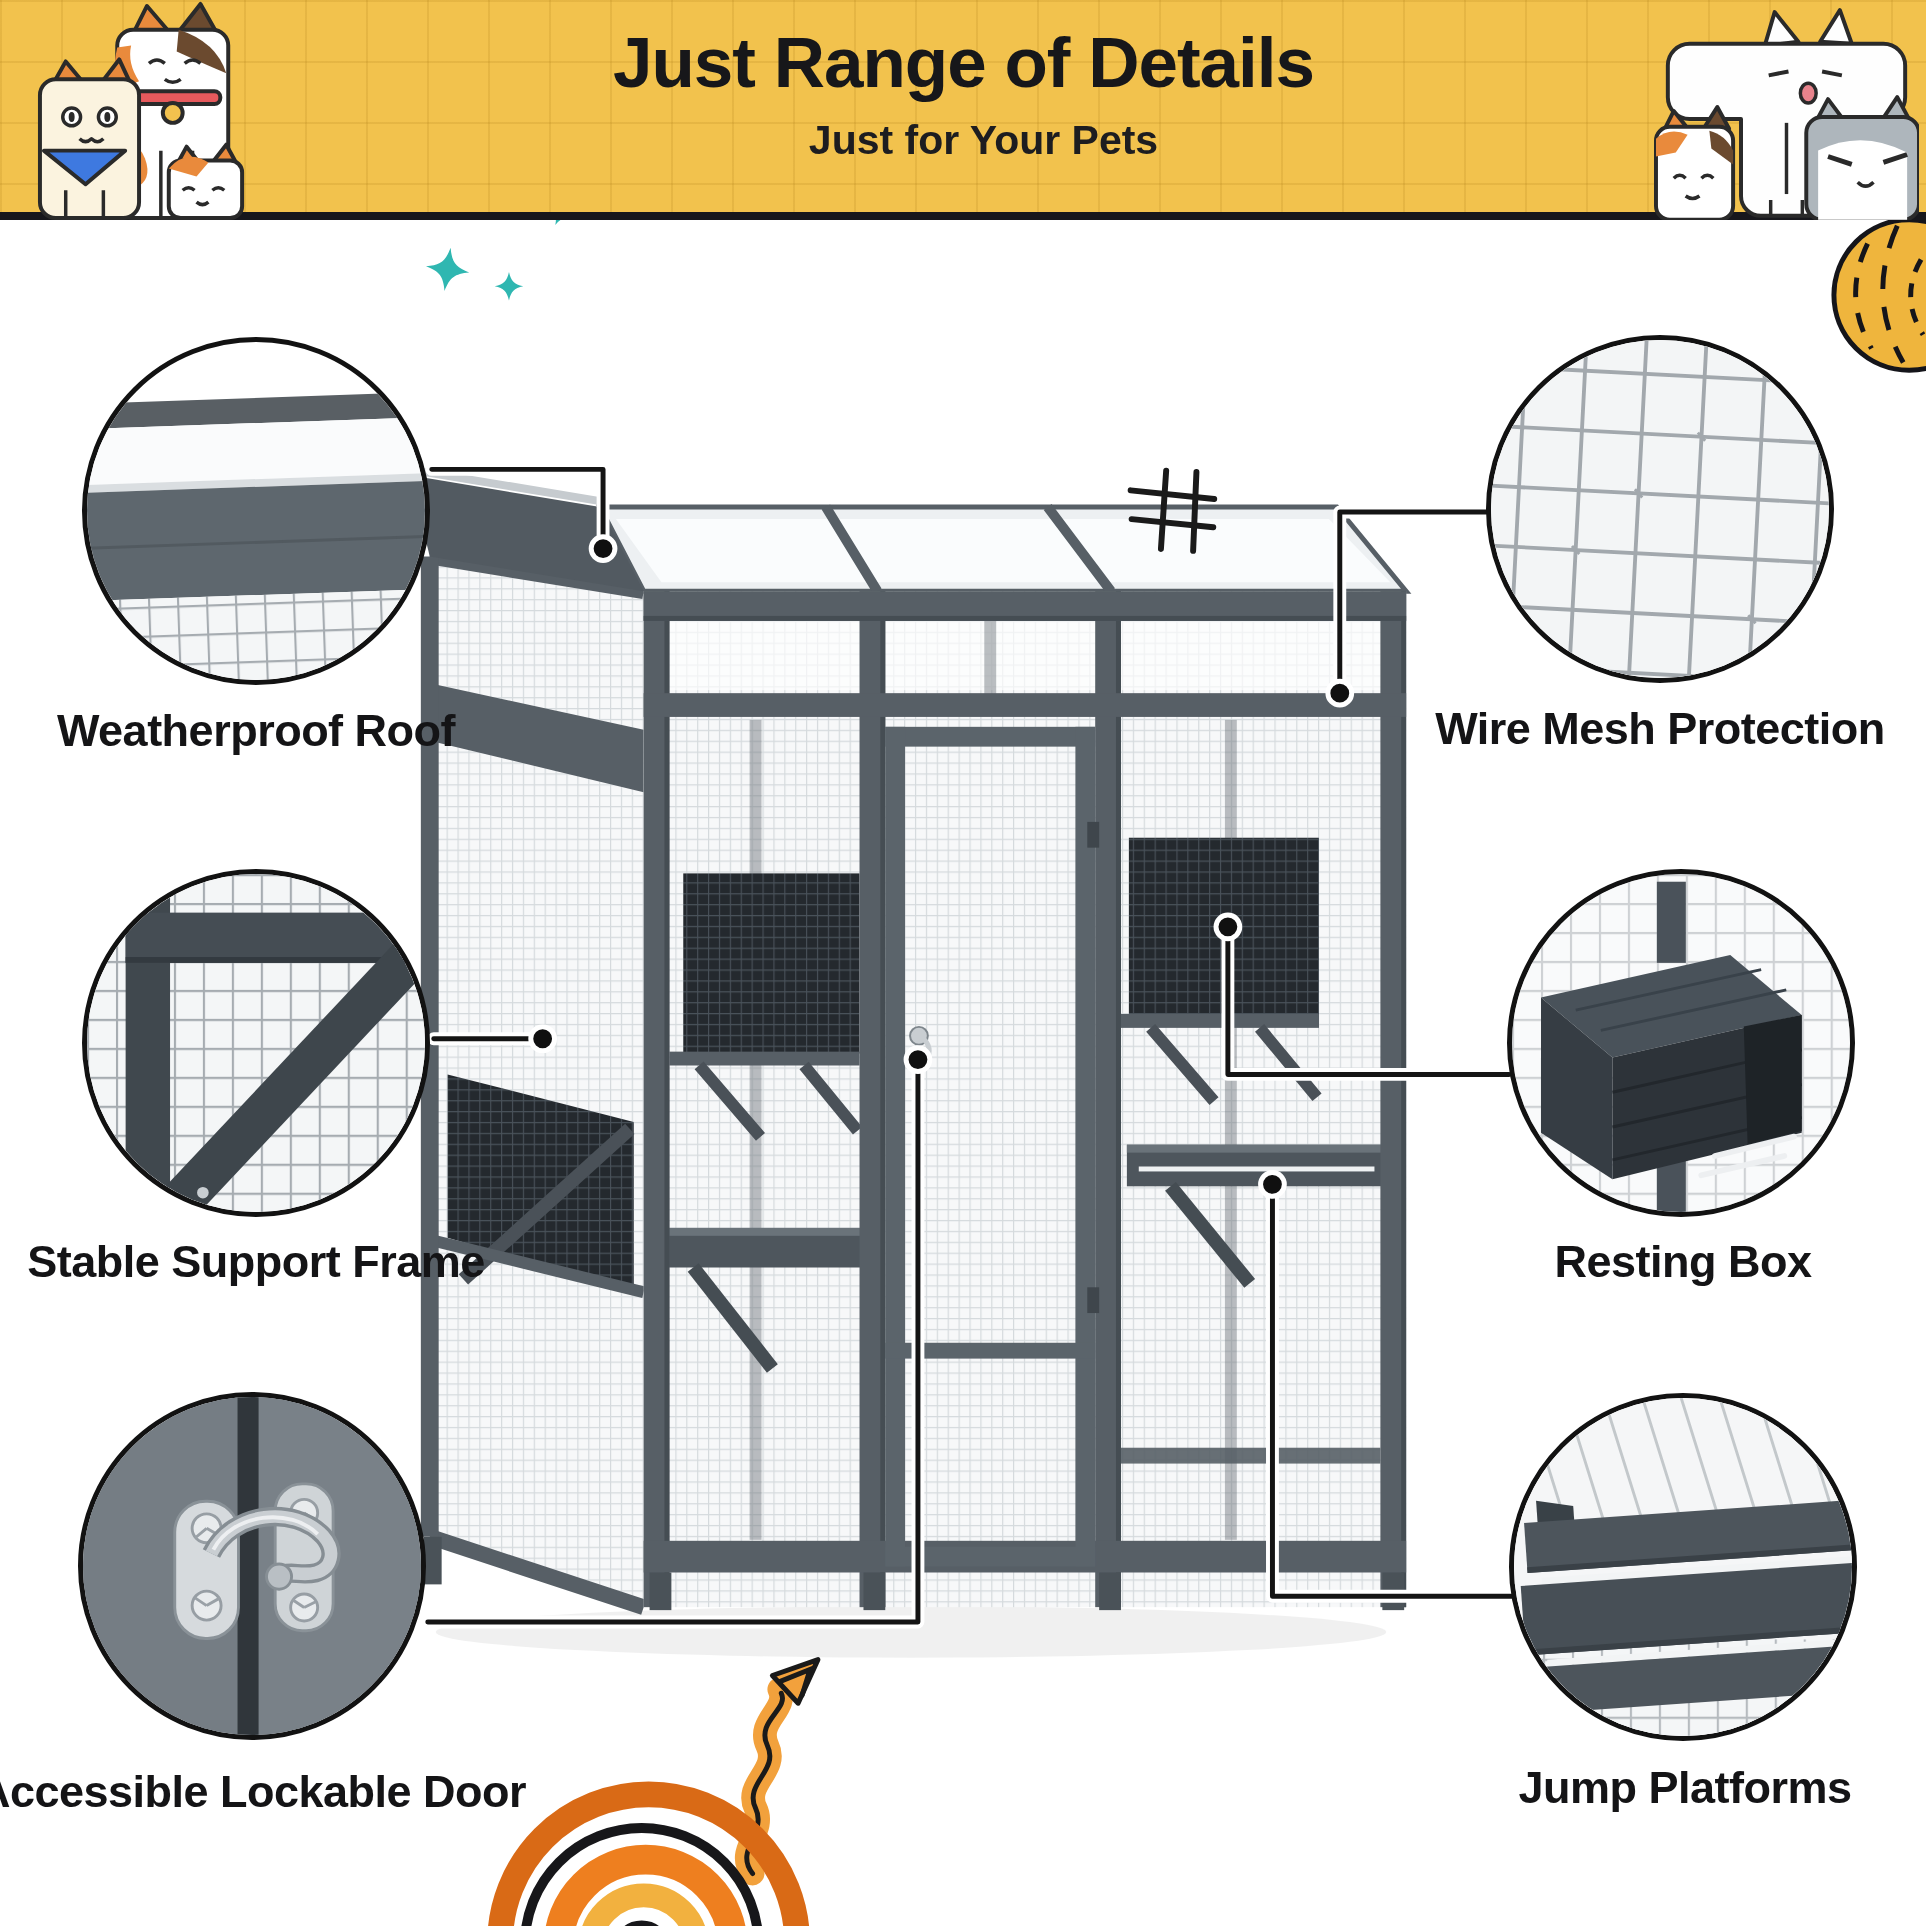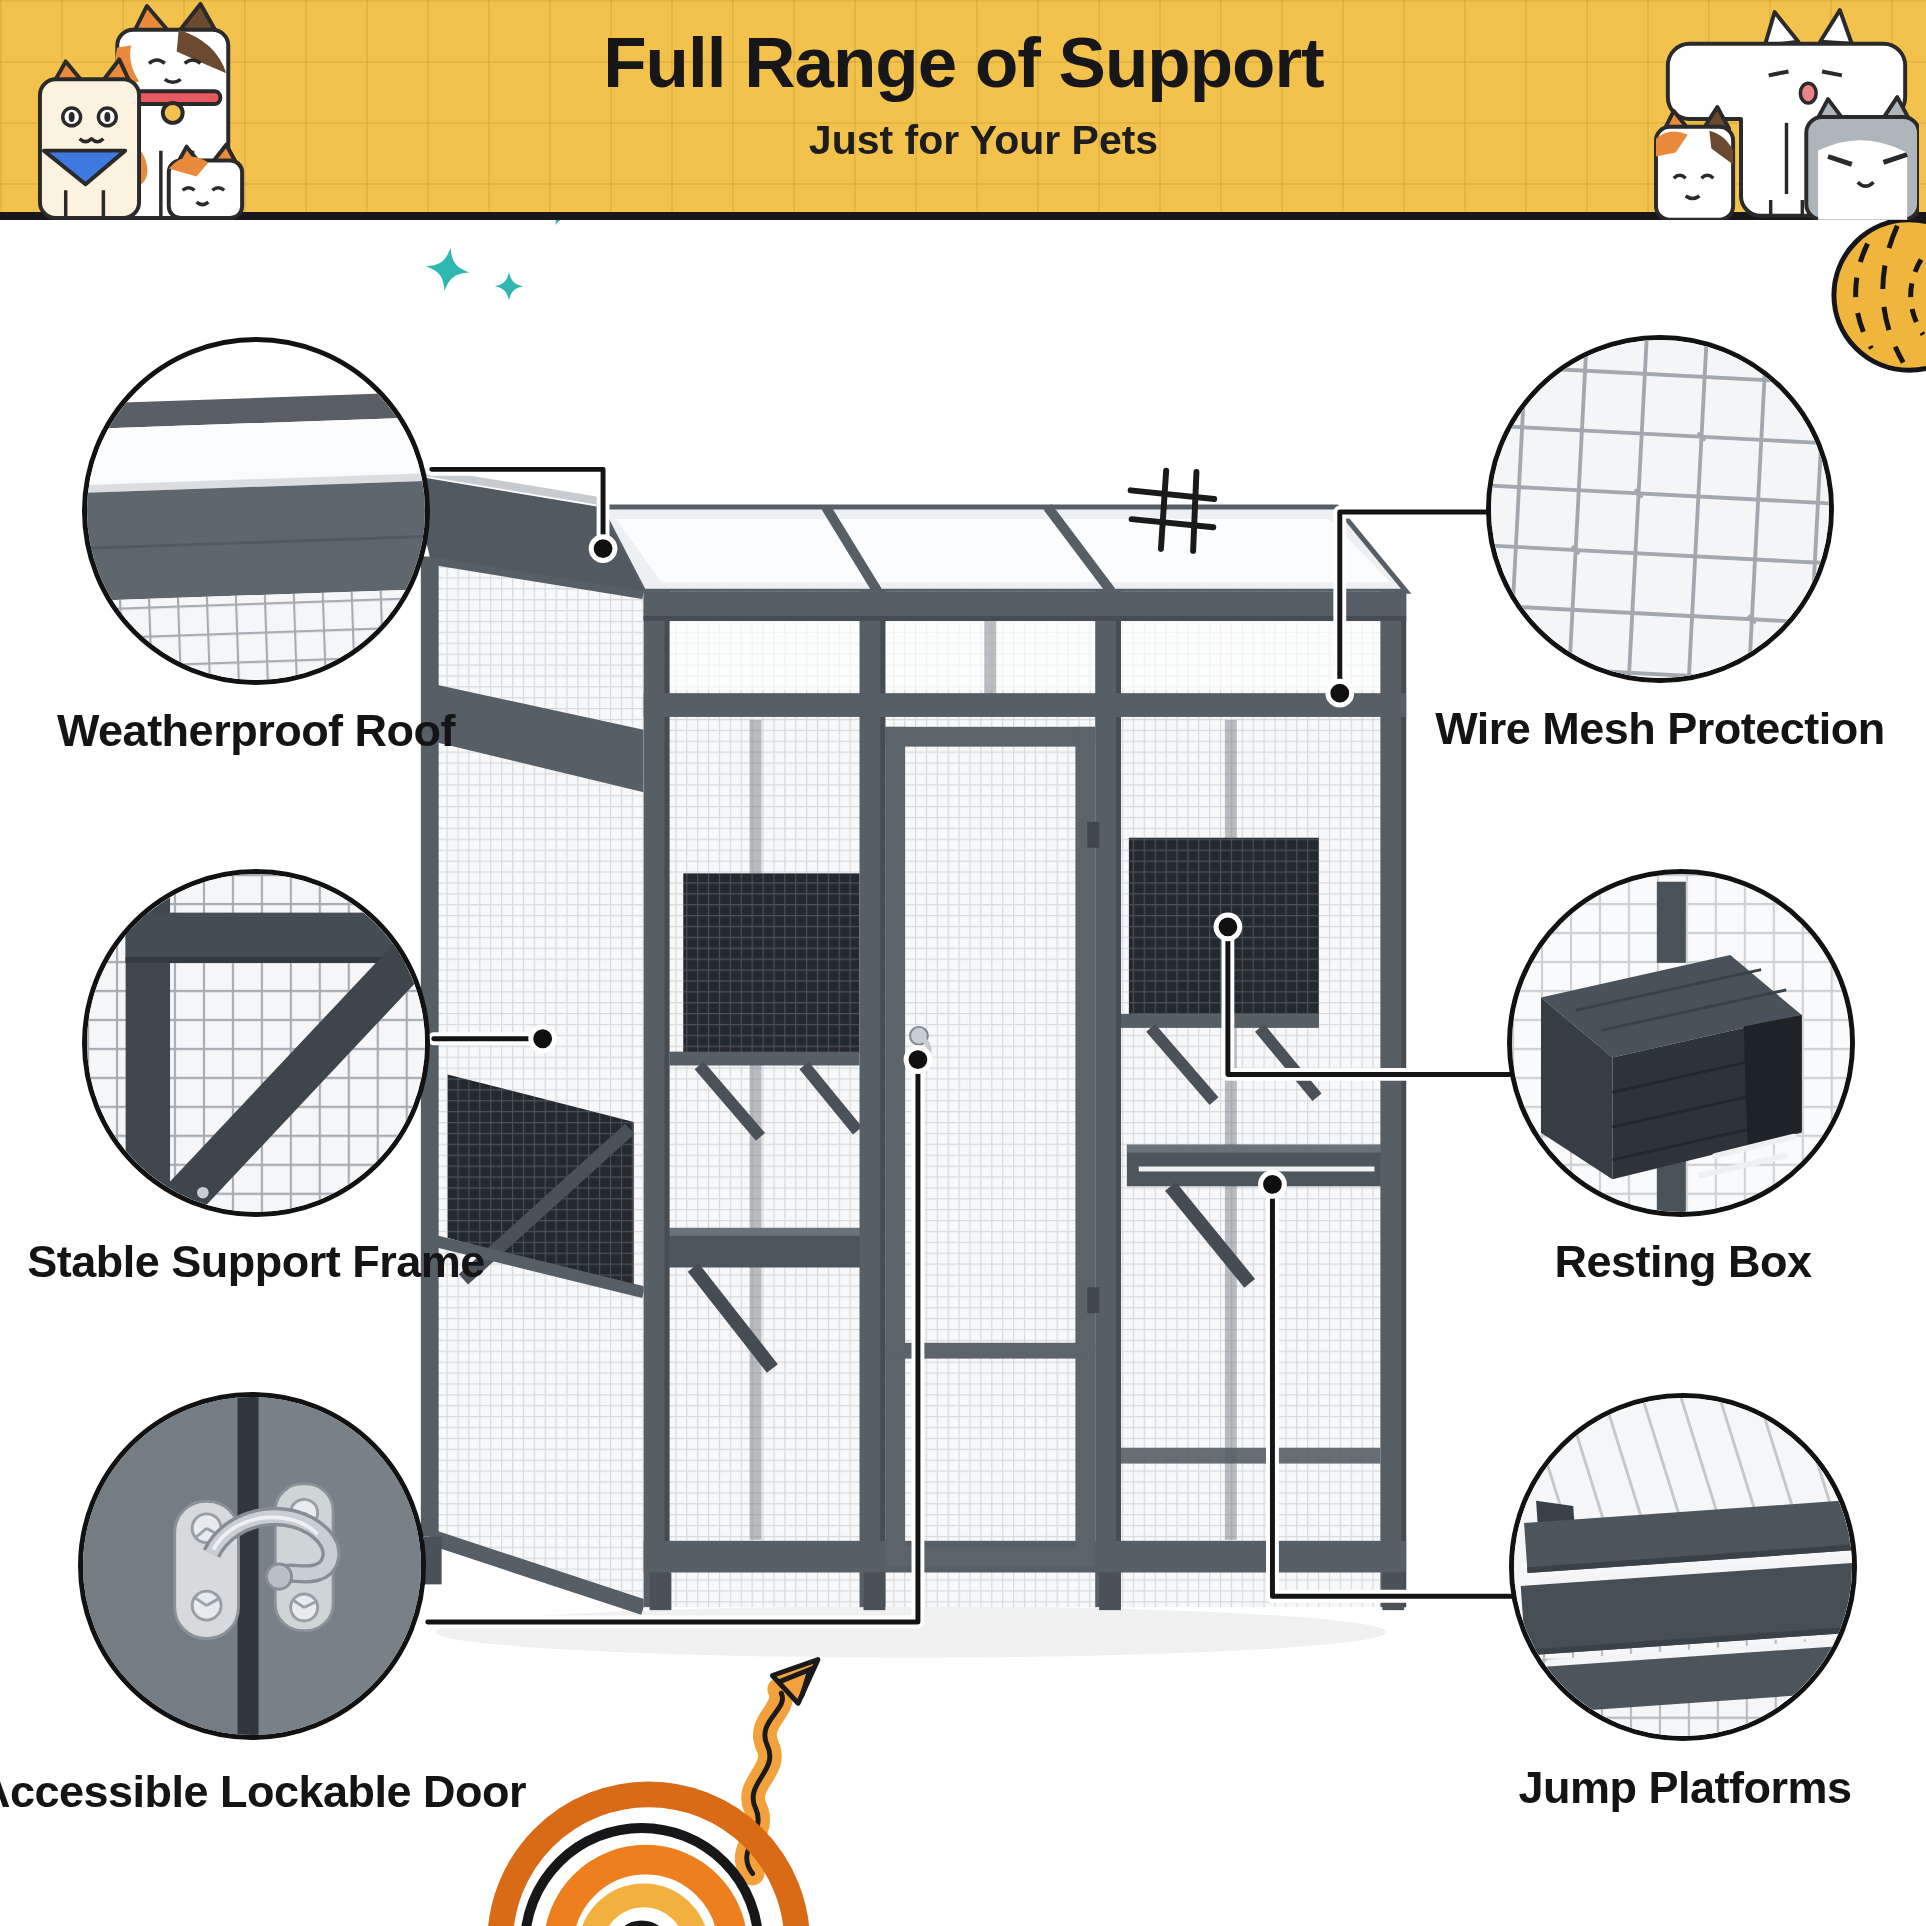--- a/index.html
+++ b/index.html
@@ -27,21 +27,21 @@
   .callout svg{width:100%;height:100%;display:block;}
   .callout-label{position:absolute;width:594px;text-align:center;z-index:21;
            font-size:45px;font-weight:bold;letter-spacing:-0.5px;color:#141416;}
 </style>
 </head>
 <body>
 
 <div class="canvas">
 
   <header class="banner">
-    <div class="banner-title">Full Range of Support</div>
+    <div class="banner-title">Just Range of Details</div>
     <div class="banner-sub">Just for Your Pets</div>
   </header>
 
   <svg class="cats left" width="233" height="220" viewBox="0 0 235 222">
     <g stroke="#2A2A2A" stroke-width="4" stroke-linejoin="round">
 
       <g>
         <path d="M102 42 L120 6 L144 34 Z" fill="#E98A3C"></path>
         <path d="M152 32 L174 4 L192 36 Z" fill="#6B4A2F"></path>
         <rect x="90" y="30" width="112" height="190" rx="16" fill="#ffffff"></rect>

